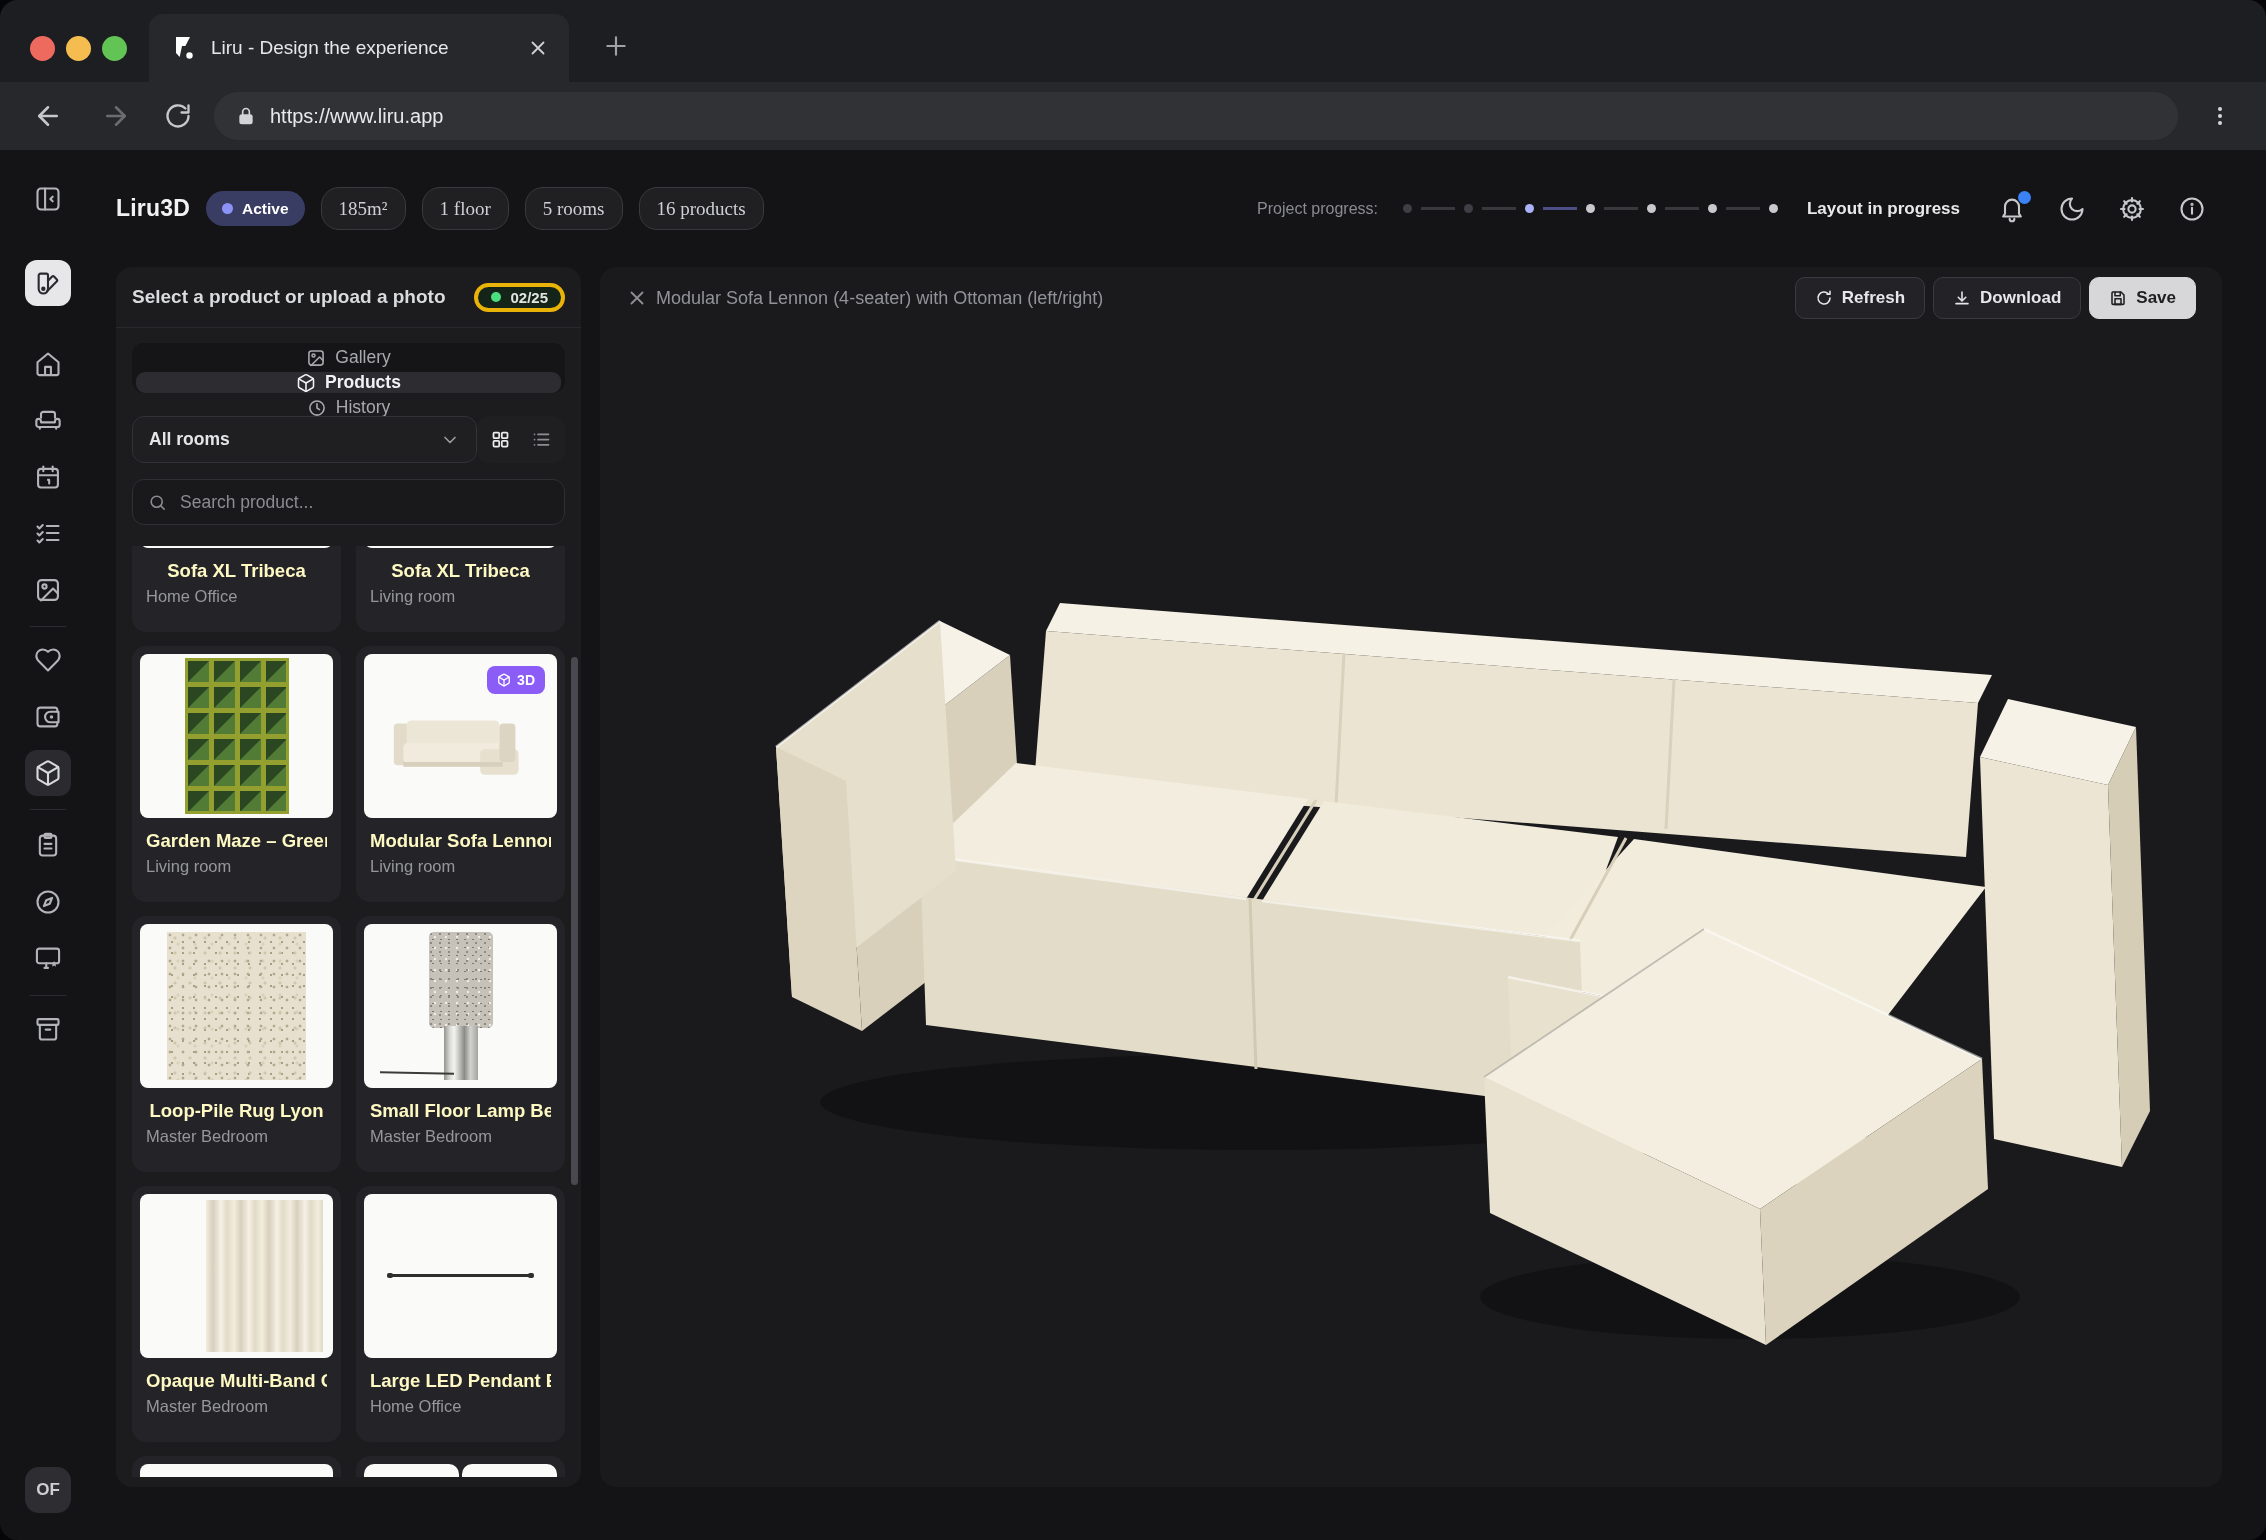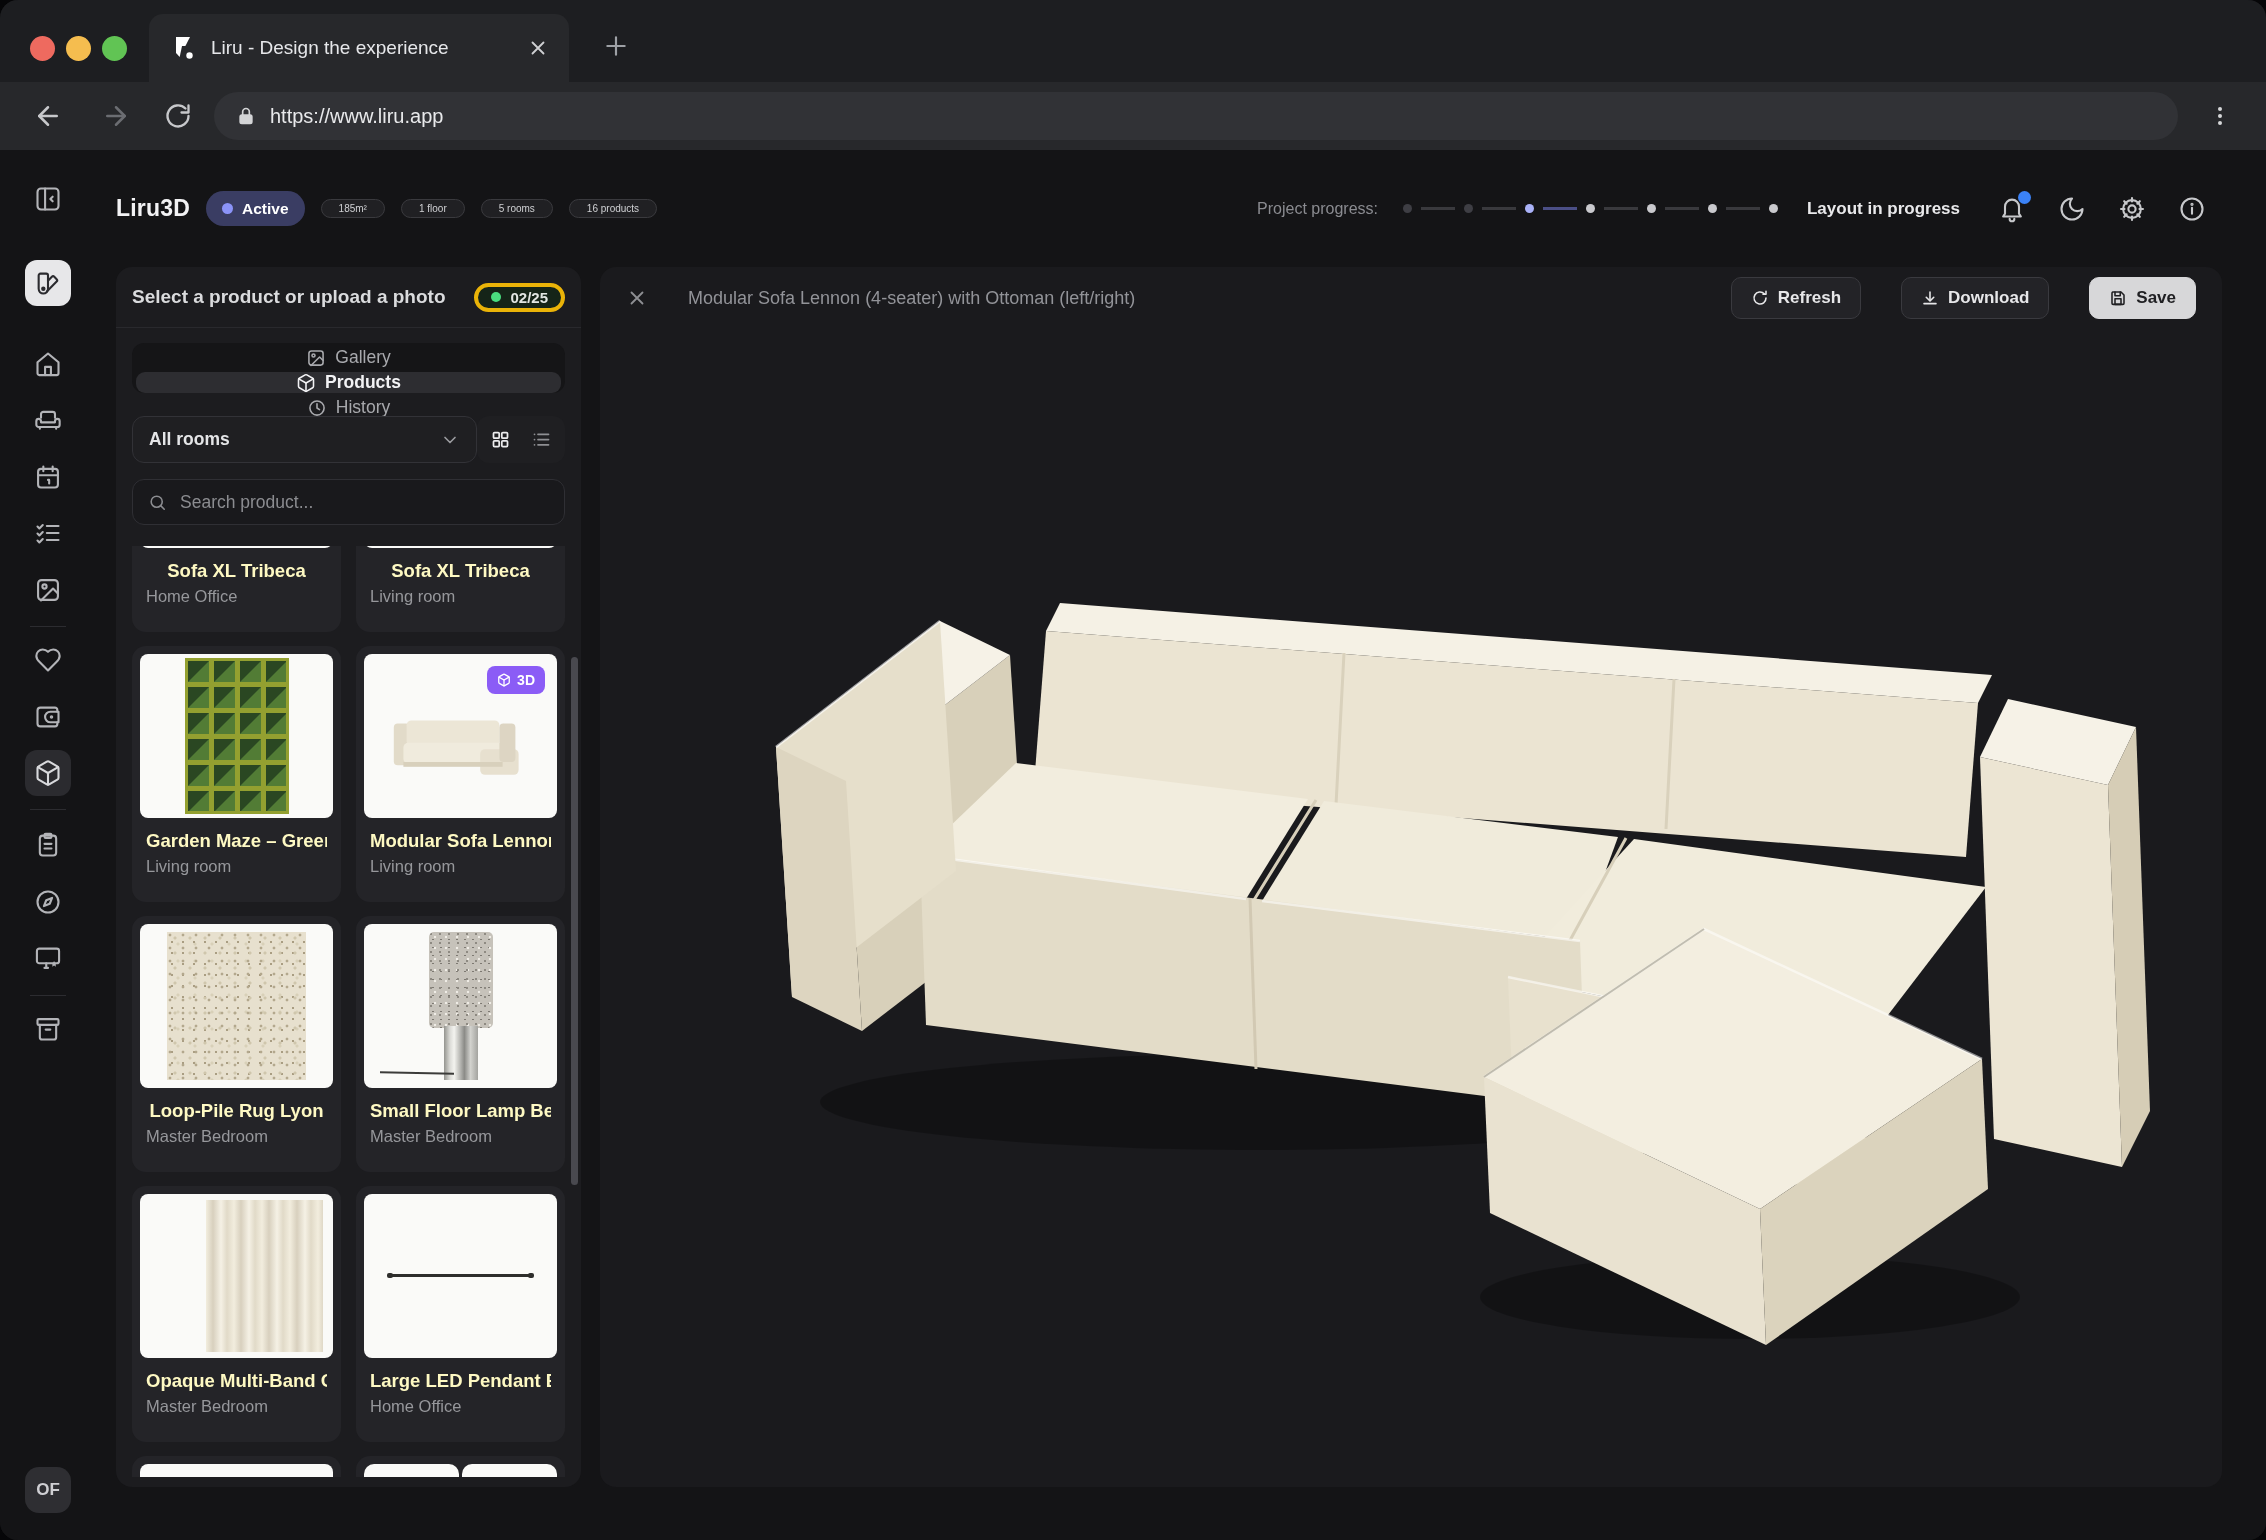--- a/index.html
+++ b/index.html
@@ -26,21 +26,21 @@
   .url{font-size:20px;color:#e8e9eb;}
   .kebab{position:absolute;right:26px;top:14px;width:40px;height:40px;color:#d6d7d9;}
 
   
   .app{position:absolute;top:150px;left:0;right:0;bottom:0;background:#141416;}
   .app-header{position:absolute;top:0;left:0;right:0;height:117px;}
   .hleft{position:absolute;left:116px;top:0;height:117px;display:flex;align-items:center;gap:16px;}
   .app-title{font-size:23px;font-weight:700;color:#f2f2f4;letter-spacing:.2px;}
   .badge-active{display:flex;align-items:center;gap:9px;height:35px;padding:0 16px;border-radius:18px;background:#3a3d63;color:#fff;font-size:15.5px;font-weight:600;}
   .badge-active .dot{width:11px;height:11px;border-radius:50%;background:#8b93f8;}
-  .pill{display:flex;align-items:center;height:19px;padding:0 17px;border-radius:18px;background:#202023;border:1px solid #3a3a3e;color:#cfd0d3;font-size:10px;}
+  .pill{display:flex;align-items:center;height:43px;padding:0 17px;border-radius:18px;background:#202023;border:1px solid #3a3a3e;color:#cfd0d3;font-size:19px;font-family:Liberation Serif, serif;}
   .hright{position:absolute;right:60px;top:0;height:117px;display:flex;align-items:center;}
   .prog-label{font-size:16px;color:#8a8b90;margin-right:16px;}
   .dots{display:flex;align-items:center;}
   .dot-o{width:27px;height:27px;border-radius:50%;display:flex;align-items:center;justify-content:center;}
   .dot-i{width:9px;height:9px;border-radius:50%;}  .st-past .dot-i{background:#3e3e44;}.st-active .dot-i{background:#aab2f8;} .st-next .dot-i{background:#c9c9cd;}
   .conn{width:34px;height:3px;background:#39393d;}
   .conn.hot{background:#4b4f86;}
   .prog-status{font-size:17px;font-weight:600;color:#e9e9eb;margin:0 38px 0 20px;}
   .hicons{display:flex;align-items:center;gap:32px;color:#b4b5b9;}
   .bell-wrap{position:relative;}
@@ -85,21 +85,21 @@
   .shade{position:absolute;left:50%;top:8px;width:64px;height:96px;transform:translateX(-50%);border-radius:5px;background-color:#c6c2ba;background-image:radial-gradient(circle at 2px 2px,#8e8a82 1px,transparent 1.4px),radial-gradient(circle at 6px 5px,#efece6 1.2px,transparent 1.6px),radial-gradient(circle at 4px 8px,#7d7972 .9px,transparent 1.3px);background-size:9px 9px,11px 11px,8px 8px;}
   .pole{position:absolute;left:50%;top:102px;bottom:8px;width:34px;transform:translateX(-50%);background:linear-gradient(90deg,#94948f 0%,#dcdcd8 18%,#f3f3ef 30%,#b6b6b2 48%,#8b8b87 60%,#d2d2ce 78%,#a3a39f 100%);}
   .floorline{position:absolute;left:16px;bottom:14px;width:74px;height:2px;background:#3b3b39;transform:rotate(1.2deg);}
   .curtain{position:absolute;top:6px;bottom:6px;left:34%;right:5%;background:repeating-linear-gradient(90deg,#f2edde 0px,#d8d0be 7px,#f5f1e5 15px,#e1dac8 21px,#f2edde 28px);}
   .ledline{position:absolute;top:49%;left:13%;right:13%;height:3px;background:#2e2e2c;}
   .ledline:before,.ledline:after{content:"";position:absolute;top:-1px;width:6px;height:5px;background:#2e2e2c;border-radius:2px;}
   .ledline:before{left:-2px;} .ledline:after{right:-2px;}
 
   
   .canvas{position:absolute;left:600px;top:117px;width:1622px;height:1220px;background:#1a1a1d;border-radius:16px;overflow:hidden;}
-  .c-head{position:absolute;top:0;left:0;right:0;height:62px;display:flex;align-items:center;gap:40px;padding:0 26px;}
+  .c-head{position:absolute;top:0;left:0;right:0;height:62px;display:flex;align-items:center;gap:8px;padding:0 26px;}
   .c-title{font-size:18px;color:#929398;flex:1;white-space:nowrap;overflow:hidden;}
   .cbtn{display:flex;align-items:center;gap:9px;height:42px;padding:0 19px;border-radius:10px;background:#232327;border:1px solid #3a3a3f;color:#e7e7e9;font-size:17px;font-weight:600;cursor:pointer;}
   .cbtn.save{background:#d7d7d9;border-color:#d7d7d9;color:#202023;}
   .sofa-svg{position:absolute;left:160px;top:330px;width:1400px;height:760px;}
   svg{display:block;}
 </style>
 </head>
 <body>
 
 <div class="stage">

